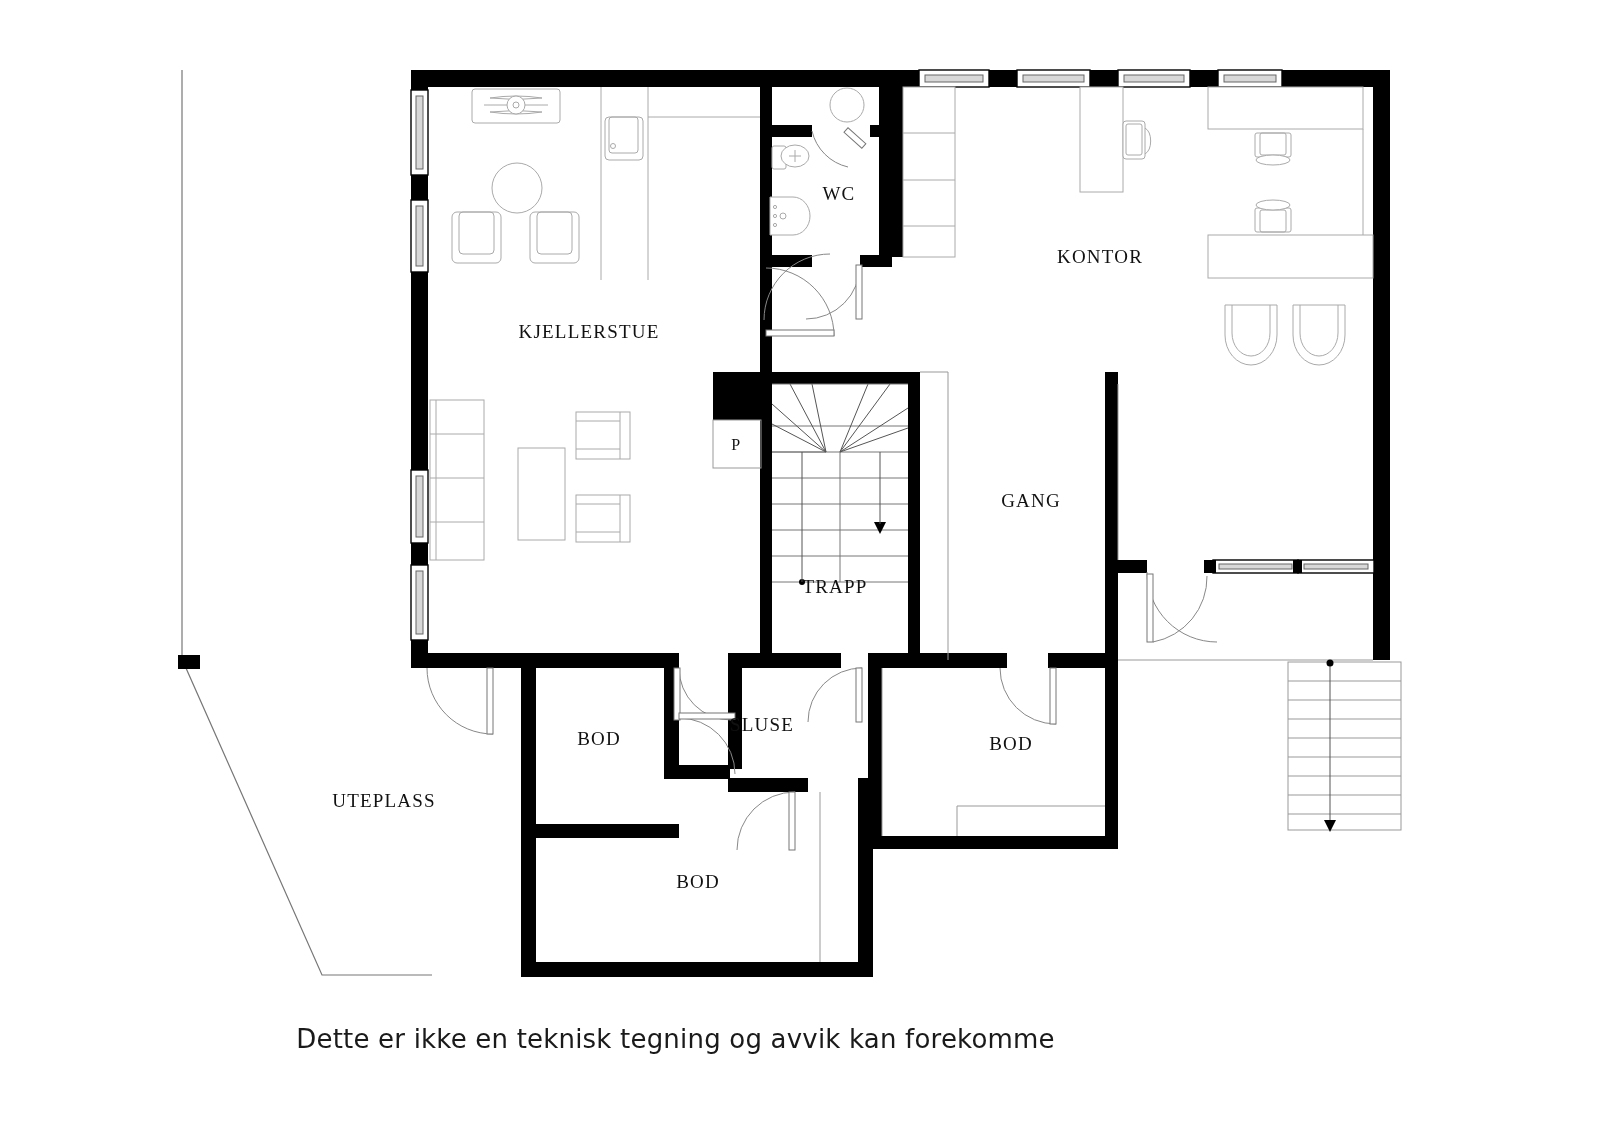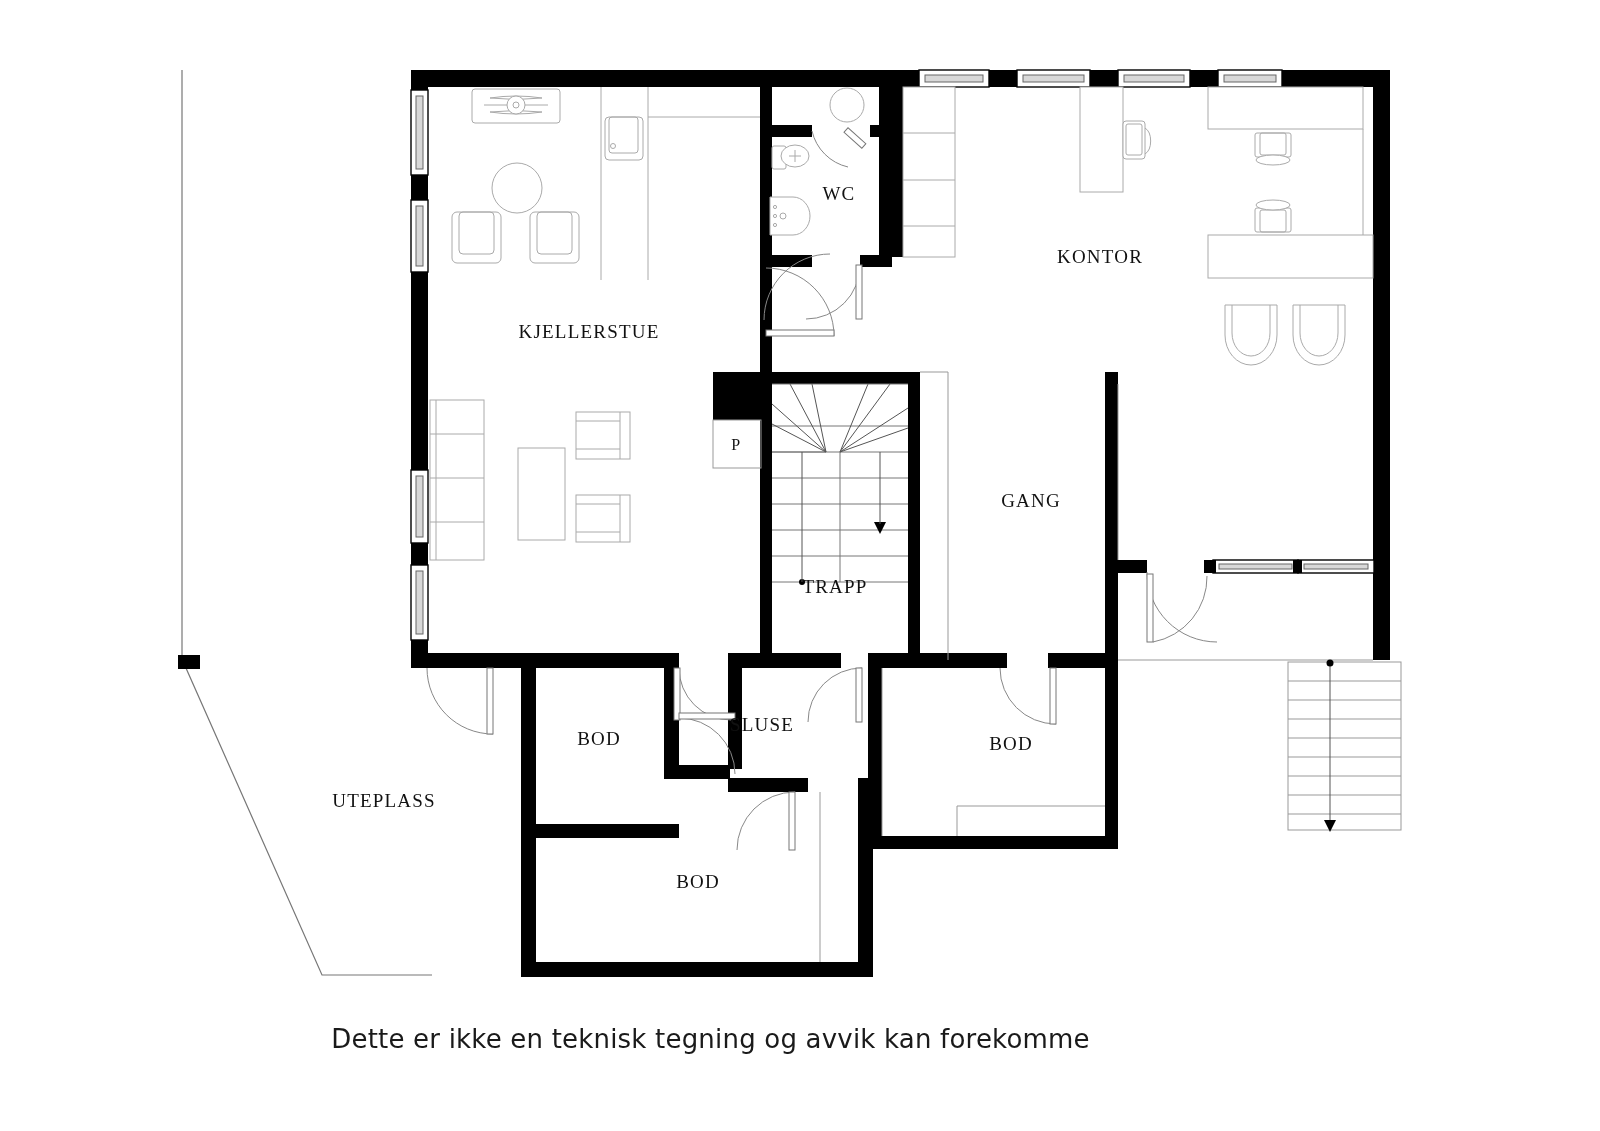--- a/index.html
+++ b/index.html
@@ -40,21 +40,20 @@
   .caption {
     position: absolute;
     left: 0;
     top: 1024px;
     width: 1351px;
     text-align: center;
     font-family: "DejaVu Sans", sans-serif;
     font-size: 26px;
     color: #1a1a1a;
     letter-spacing: 0.2px;
-    padding-left: 35px;
   }
   .wall { fill: #000000; }
   .thin { fill: none; stroke: #999999; stroke-width: 1; }
   .thin-dark { fill: none; stroke: #555555; stroke-width: 1; }
   .furn { fill: #ffffff; stroke: #aaaaaa; stroke-width: 1; }
   .furn2 { fill: none; stroke: #aaaaaa; stroke-width: 1; }
   .door-leaf { fill: #ffffff; stroke: #777777; stroke-width: 1; }
   .door-arc { fill: none; stroke: #888888; stroke-width: 1; }
   .win-frame { fill: #ffffff; stroke: #000000; stroke-width: 1.4; }
   .win-glass { fill: #d8d8d8; stroke: #666666; stroke-width: 1; }

